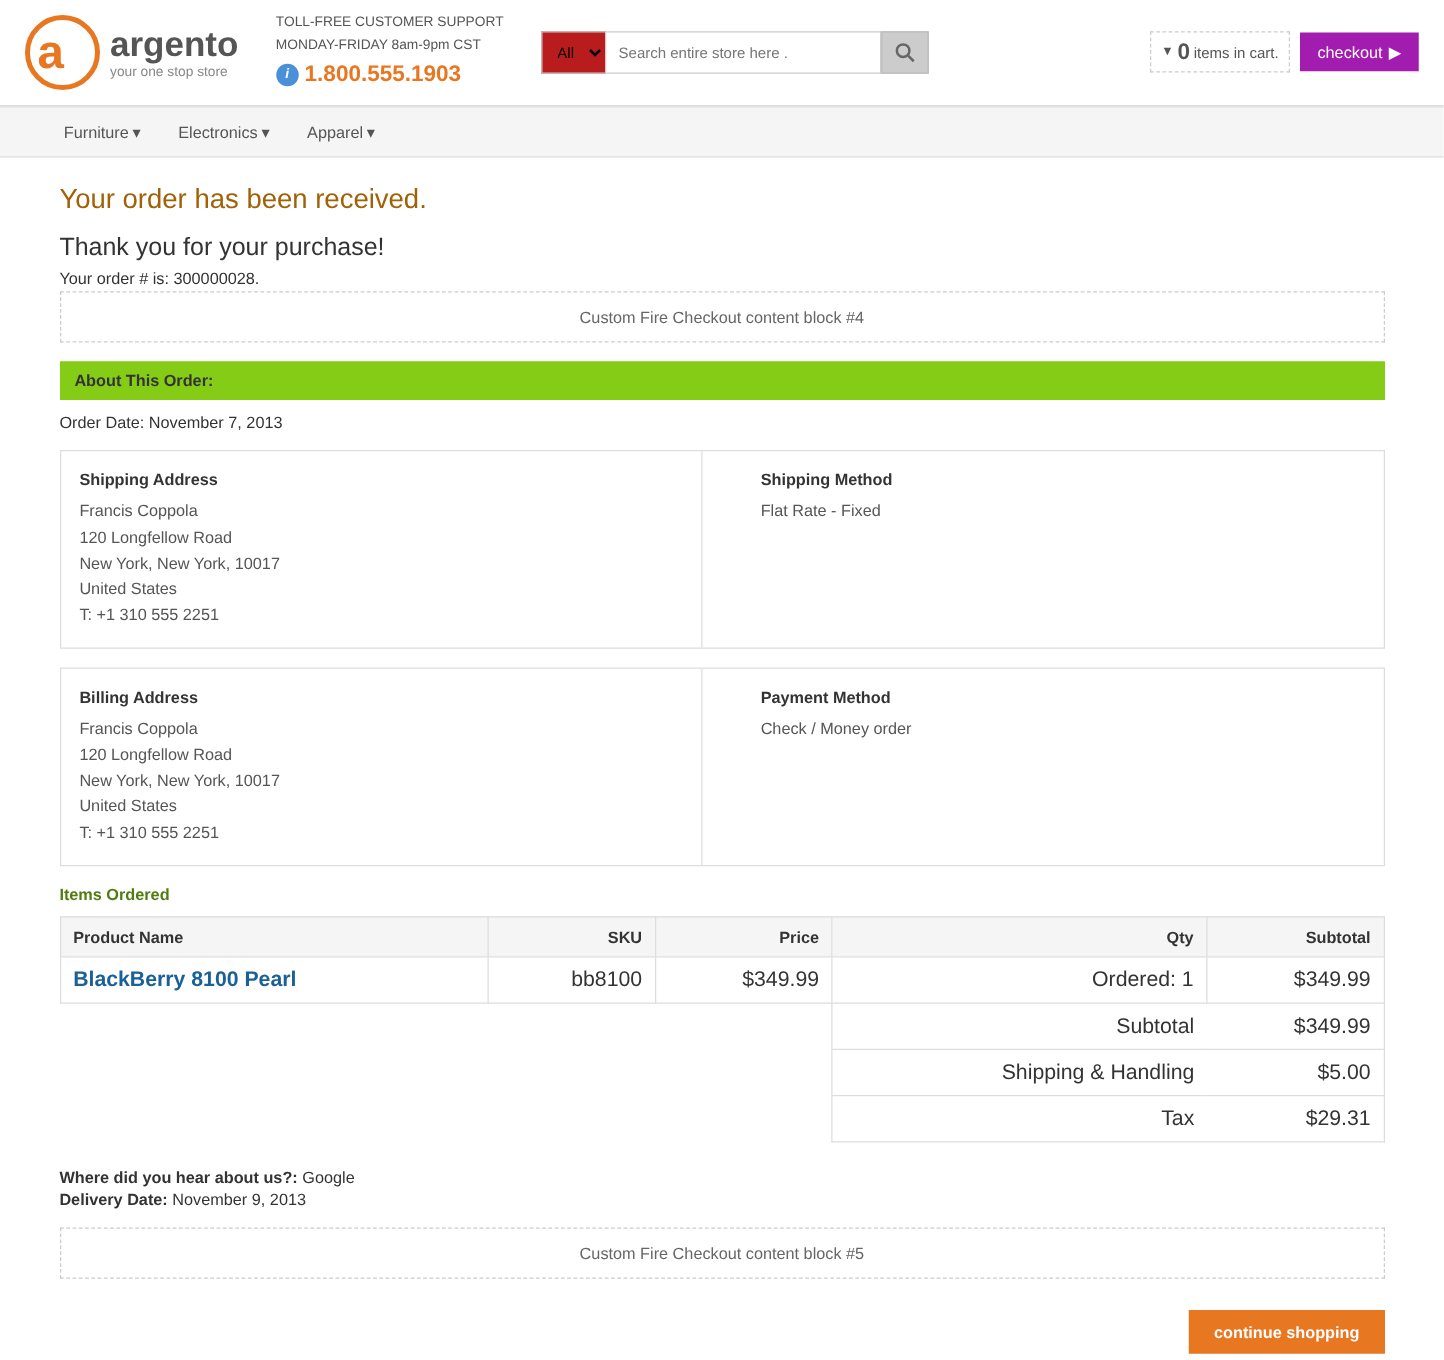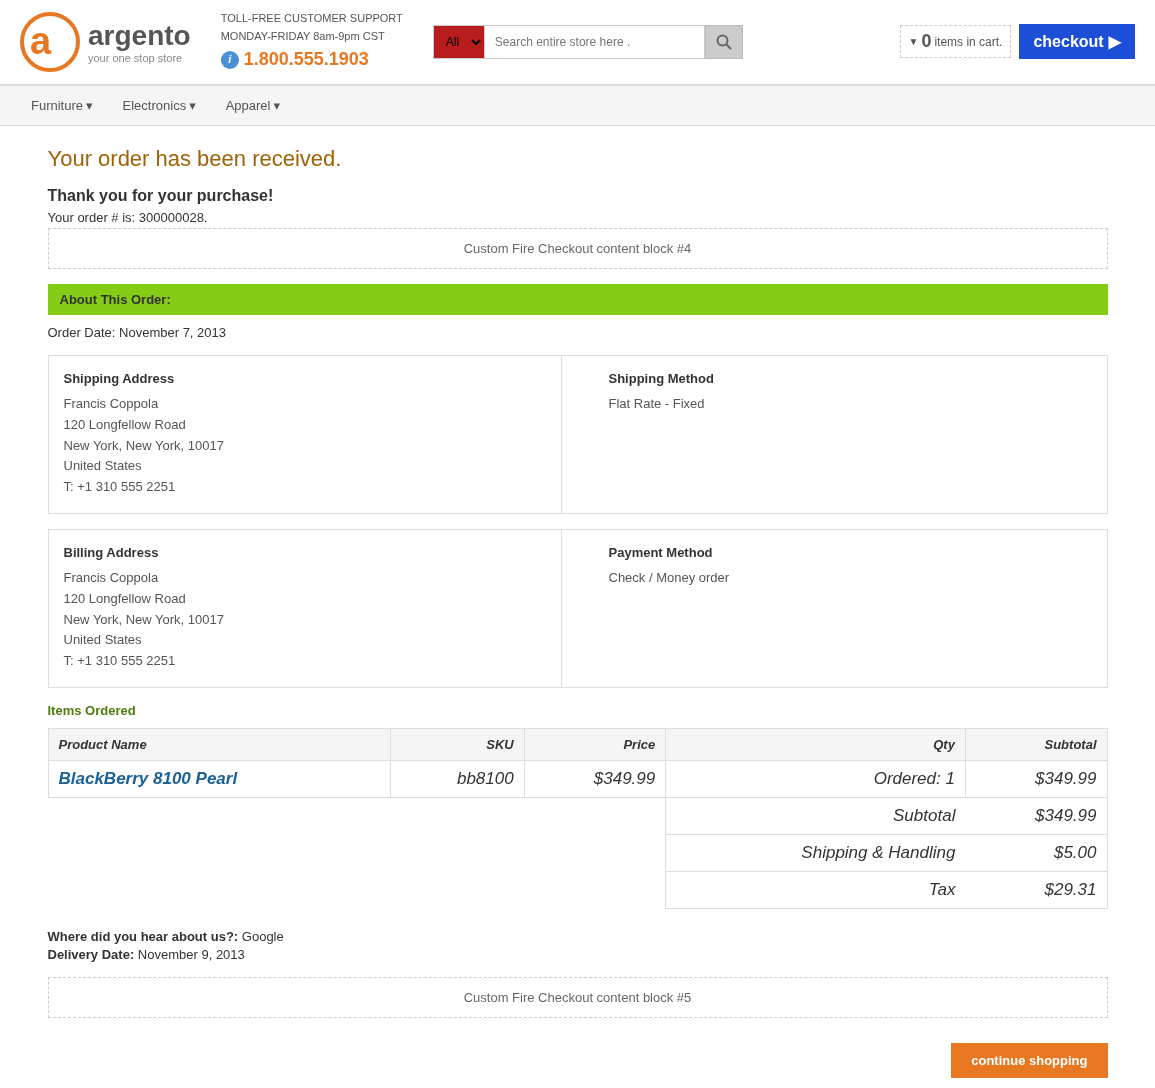--- a/index.html
+++ b/index.html
@@ -15,49 +15,49 @@
     .support-area { font-size: 11px; color: #555; margin-right: 30px; line-height: 1.6; }
     .support-phone { display: flex; align-items: center; gap: 5px; font-size: 18px; color: #e87722; font-weight: bold; }
     .info-icon { width: 18px; height: 18px; background: #4a90d9; border-radius: 50%; color: white; font-size: 11px; display: inline-flex; align-items: center; justify-content: center; font-style: italic; font-weight: bold; }
     .search-area { display: flex; align-items: center; flex: 1; margin-right: 15px; }
     .search-select { border: 1px solid #ccc; padding: 6px 8px; font-size: 12px; background: #b91c1c; height: 34px; }
     .search-input { border: 1px solid #ccc; border-left: none; padding: 6px 10px; font-size: 12px; width: 220px; height: 34px; color: #999; }
     .search-btn { background: #ccc; border: 1px solid #bbb; padding: 6px 10px; height: 34px; cursor: pointer; display: flex; align-items: center; justify-content: center; }
     .cart-area { display: flex; align-items: center; gap: 8px; }
     .cart-info { display: flex; align-items: center; gap: 3px; font-size: 12px; color: #555; border: 1px dashed #ccc; padding: 5px 8px; }
     .cart-count { font-size: 18px; font-weight: bold; }
-    .checkout-btn { background: #1d4ed8; color: white; border: none; padding: 8px 14px; font-size: 16px; font-weight: bold; cursor: pointer; display: flex; align-items: center; gap: 5px; }
+    .checkout-btn { background: #a21caf; color: white; border: none; padding: 8px 14px; font-size: 13px; font-weight: normal; cursor: pointer; display: flex; align-items: center; gap: 5px; }
 
     
-    .nav { background: #f5f5f5; border-top: 1px solid #ddd; border-bottom: 1px solid #ddd; padding: 0 16px; display: flex; gap: 0; }
+    .nav { background: #f5f5f5; border-top: 1px solid #ddd; border-bottom: 1px solid #ddd; padding: 0 36px; display: flex; gap: 0; }
     .nav-item { padding: 12px 15px; font-size: 13px; color: #555; cursor: pointer; display: flex; align-items: center; gap: 3px; }
 
     
     .main { padding: 20px 20px 30px 20px; max-width: 1100px; margin: 0 auto; }
 
     .page-title { font-size: 22px; font-weight: normal; color: #a16207; margin-bottom: 15px; }
-    .thank-you { font-size: 16px; font-weight: bold; margin-bottom: 5px; }
+    .thank-you { font-size: 20px; font-weight: normal; margin-bottom: 5px; }
     .order-info-text { font-size: 13px; margin-bottom: 3px; }
     .confirm-text { font-size: 13px; margin-bottom: 15px; }
 
     .content-block { border: 1px dashed #ccc; padding: 12px; text-align: center; color: #666; font-size: 13px; margin-bottom: 15px; }
 
     .section-header { background: #84cc16; padding: 8px 12px; font-size: 13px; font-weight: bold; color: #333; margin-bottom: 10px; }
 
     .order-date { font-size: 13px; margin-bottom: 15px; }
 
     .address-grid { display: grid; grid-template-columns: 1fr 1fr; border: 1px solid #ddd; margin-bottom: 15px; gap: 32px; }
     .address-section { padding: 15px; }
     .address-section:first-child { border-right: 1px solid #ddd; }
     .address-label { font-weight: bold; font-size: 13px; margin-bottom: 8px; }
     .address-text { font-size: 13px; line-height: 1.6; color: #555; }
 
     .items-label { font-size: 13px; font-weight: bold; color: #4d7c0f; margin-bottom: 10px; }
 
-    .order-table { width: 100%; border-collapse: collapse; margin-bottom: 0; font-style: italic; }
+    .order-table { width: 100%; border-collapse: collapse; margin-bottom: 0; }
     .order-table th { background: #f5f5f5; border: 1px solid #ddd; padding: 8px 10px; text-align: left; font-size: 13px; font-weight: bold; }
     .order-table th.right { text-align: right; }
     .order-table td { border: 1px solid #ddd; padding: 8px 10px; font-size: 17px; }
     .order-table td.right { text-align: right; }
     .product-name-link { color: #1a6198; font-weight: bold; text-decoration: none; }
     .totals-row td { border-left: none; border-right: none; }
     .totals-row td.label { text-align: right; border-left: 1px solid #ddd; }
     .totals-row td.amount { border-right: 1px solid #ddd; text-align: right; }
     .grand-total-row td { font-weight: bold; }
 

